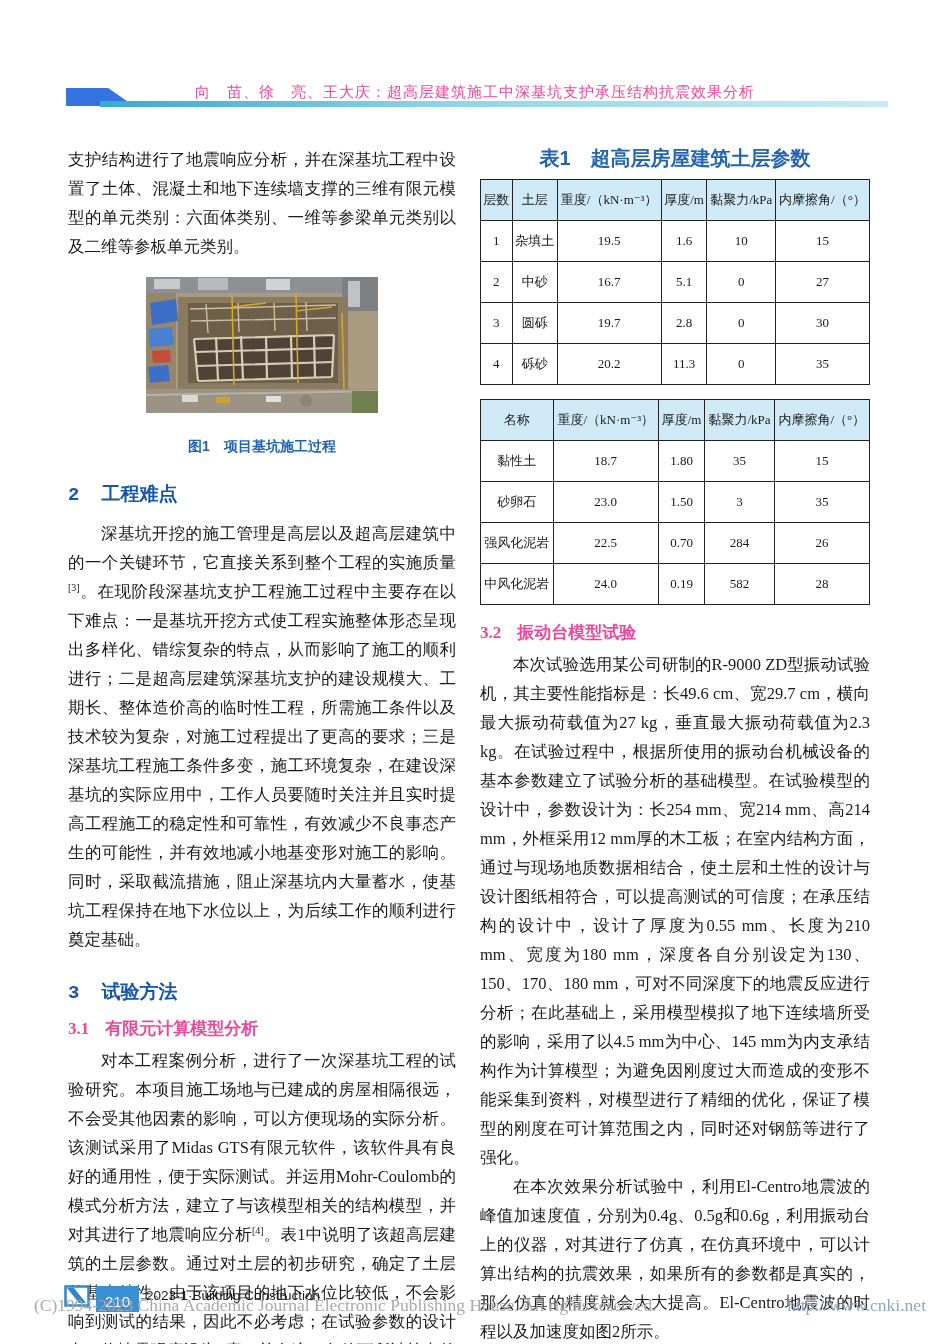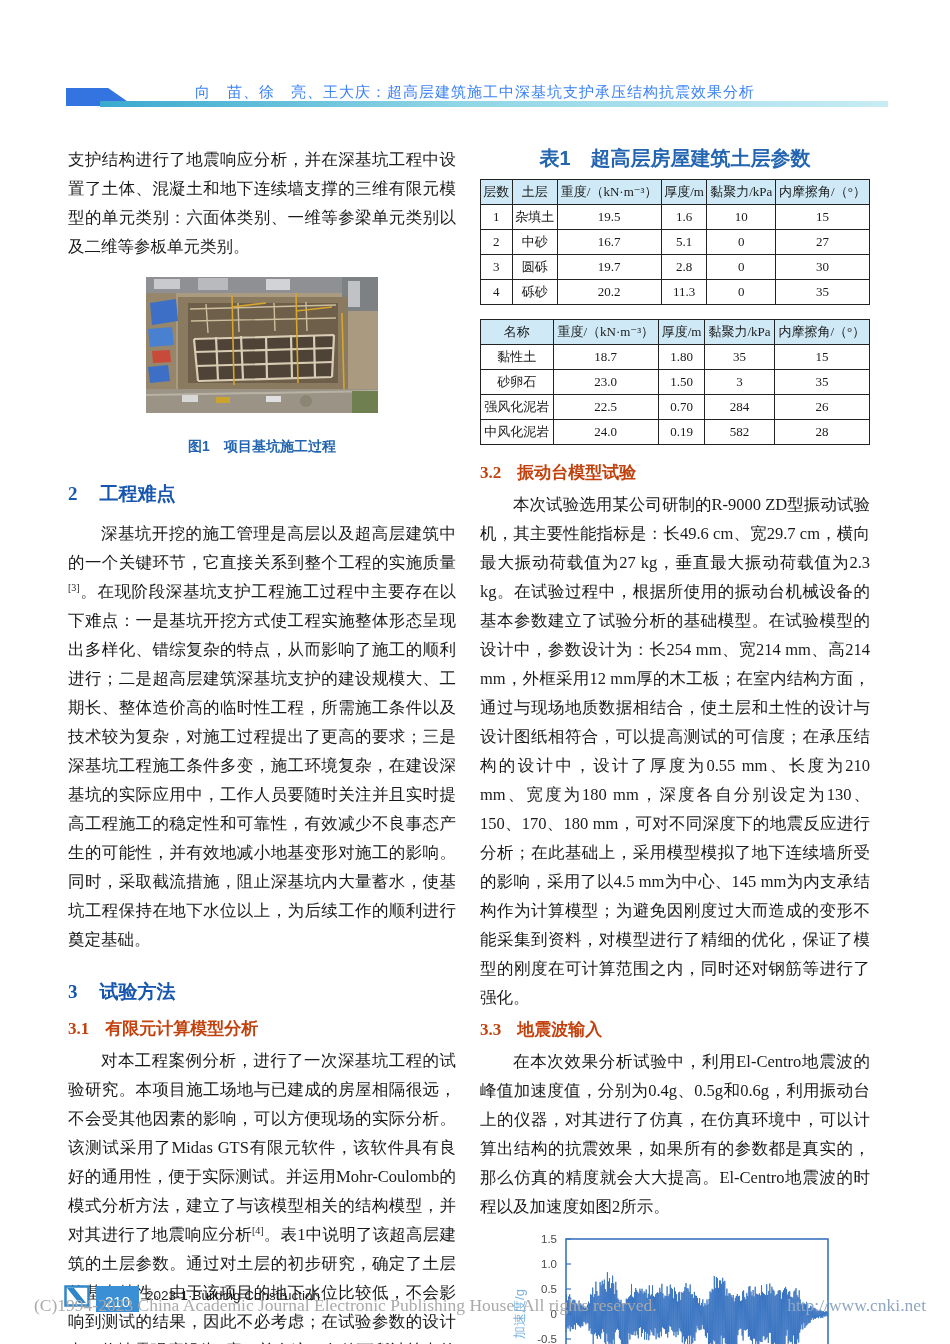--- a/index.html
+++ b/index.html
@@ -1,51 +1,51 @@
 <!DOCTYPE html>
 <html><head>
 <meta charset="utf-8">
 <style>
   html,body{margin:0;padding:0;background:#ffffff;}
   .page{position:relative;width:950px;height:1344px;background:#fff;overflow:hidden;
         font-family:"Liberation Serif","DejaVu Serif",serif;color:#1a1a1a;}
 
   
   .running-title{position:absolute;left:0;right:0;top:83px;text-align:center;
-                 font-size:15px;color:#3b82f6;letter-spacing:1px;}
+                 font-size:15px;color:#ec4899;letter-spacing:1px;}
   .ribbon-shape{position:absolute;left:66px;top:88px;width:68px;height:18px;background:#3374e0;
                 clip-path:polygon(0 0,62% 0,100% 100%,0 100%);}
   .ribbon-bar{position:absolute;left:100px;top:101px;width:788px;height:6px;
               background:linear-gradient(to right,#3aa9cf,#8fd6e6 45%,#c8ecf4);}
 
   
   .col-left{position:absolute;left:68px;top:145px;width:388px;}
   .col-right{position:absolute;left:480px;top:143px;width:390px;}
 
   p.body{font-size:16.5px;line-height:29px;text-align:justify;margin:0;}
   .indent{text-indent:2em;}
   sup.ref{font-size:10px;line-height:0;}
 
-  h2.sec{font-family:Liberation Serif, serif;color:#1656ae;
+  h2.sec{font-family:Liberation Mono, monospace;color:#1656ae;
          font-size:19px;font-weight:bold;margin:25px 0 12px 0;}
   h2.sec .sec-num{margin-right:22px;}
-  h3.subsec{font-size:17px;font-weight:bold;margin:6px 0 6px 0;color:#c2410c;}
+  h3.subsec{font-size:17px;font-weight:bold;margin:6px 0 6px 0;color:#ec4899;}
   h3.subsec .sub-num{margin-right:16px;}
 
   
   .figure1{width:232px;margin:16px auto 0 auto;text-align:center;}
   .fig-caption{color:#2365b0;font-size:14px;font-weight:bold;text-align:center;
                font-family:"Liberation Sans","DejaVu Sans",sans-serif;margin-top:21px;}
 
   
   .table-title{font-family:"Liberation Sans","DejaVu Sans",sans-serif;color:#2365b0;
                font-size:20px;font-weight:bold;text-align:center;margin:2px 0 7px 0;}
   table.data{width:100%;border-collapse:collapse;font-size:13px;text-align:center;
              border:1.5px solid #111;margin-bottom:14px;}
-  table.data th,table.data td{border:1px solid #222;padding:3px 2px;font-weight:normal;}
+  table.data th,table.data td{border:1px solid #222;padding:11px 2px;font-weight:normal;}
   table.data th{background:#cfeaf6;}
 
   
   .chart-wrap{margin-top:10px;}
 
   
   .footer-logo{position:absolute;left:64px;top:1285px;}
   .page-badge{position:absolute;left:96px;top:1286px;background:#3b8fd4;color:#fff;
               font-family:"Liberation Sans","DejaVu Sans",sans-serif;font-size:15px;
               padding:7px 9px 2px 9px;}
@@ -209,21 +209,20 @@
             <td>582</td>
             <td>28</td>
           </tr>
         </tbody>
     </table>
 
     <h3 class="subsec" style="margin-top:16px;"><span class="sub-num">3.2</span><span>振动台模型试验</span></h3>
 
     <p class="body indent">本次试验选用某公司研制的R-9000 ZD型振动试验机，其主要性能指标是：长49.6 cm、宽29.7 cm，横向最大振动荷载值为27 kg，垂直最大振动荷载值为2.3 kg。在试验过程中，根据所使用的振动台机械设备的基本参数建立了试验分析的基础模型。在试验模型的设计中，参数设计为：长254 mm、宽214 mm、高214 mm，外框采用12 mm厚的木工板；在室内结构方面，通过与现场地质数据相结合，使土层和土性的设计与设计图纸相符合，可以提高测试的可信度；在承压结构的设计中，设计了厚度为0.55 mm、长度为210 mm、宽度为180 mm，深度各自分别设定为130、150、170、180 mm，可对不同深度下的地震反应进行分析；在此基础上，采用模型模拟了地下连续墙所受的影响，采用了以4.5 mm为中心、145 mm为内支承结构作为计算模型；为避免因刚度过大而造成的变形不能采集到资料，对模型进行了精细的优化，保证了模型的刚度在可计算范围之内，同时还对钢筋等进行了强化。</p>
 
-    <h3 class="subsec"><span class="sub-num">3.3</span><span>地震波输入</span></h3>
 
     <p class="body indent">在本次效果分析试验中，利用El-Centro地震波的峰值加速度值，分别为0.4g、0.5g和0.6g，利用振动台上的仪器，对其进行了仿真，在仿真环境中，可以计算出结构的抗震效果，如果所有的参数都是真实的，那么仿真的精度就会大大提高。El-Centro地震波的时程以及加速度如图2所示。</p>
 
     <div class="chart-wrap">
       <svg width="390" height="205" viewBox="0 0 390 205">
           <text x="77" y="12" text-anchor="end" font-size="11.5" fill="#4a4a4a" font-family="Liberation Sans, sans-serif">1.5</text>
           <line x1="86" y1="8" x2="91" y2="8" stroke="#3a74c0" stroke-width="1.2"></line>
           <text x="77" y="37" text-anchor="end" font-size="11.5" fill="#4a4a4a" font-family="Liberation Sans, sans-serif">1.0</text>
           <line x1="86" y1="33" x2="91" y2="33" stroke="#3a74c0" stroke-width="1.2"></line>
           <text x="77" y="62" text-anchor="end" font-size="11.5" fill="#4a4a4a" font-family="Liberation Sans, sans-serif">0.5</text>

